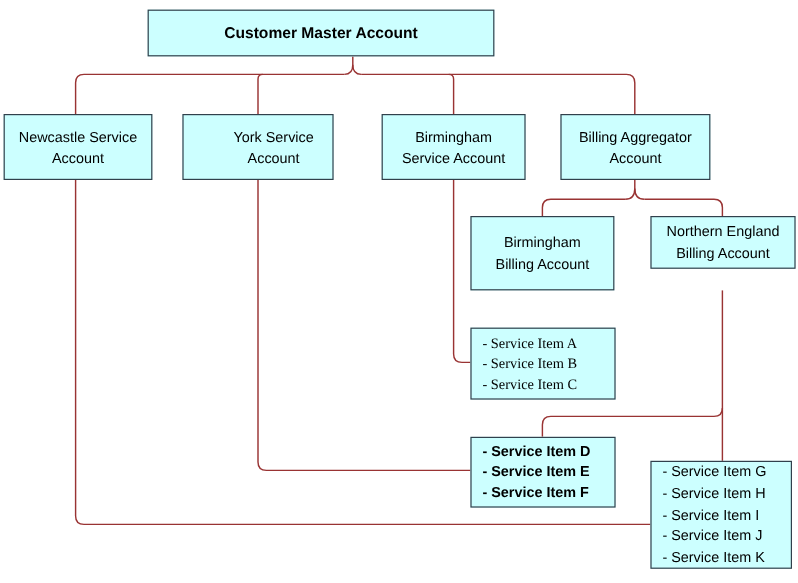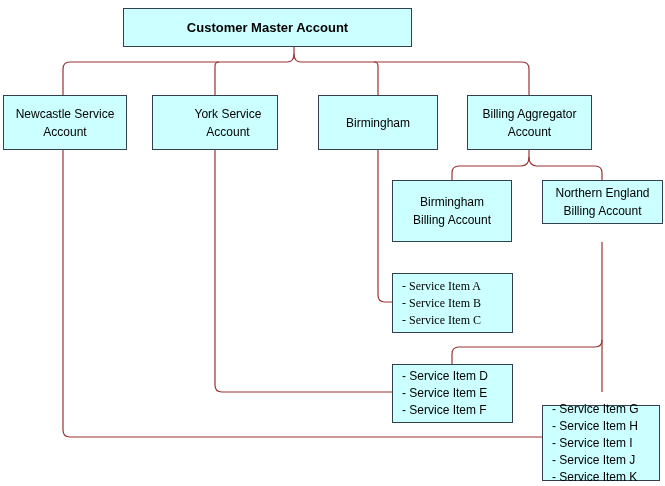--- a/index.html
+++ b/index.html
@@ -84,20 +84,21 @@
     <span>Account</span>
   </div>
 
   <div class="node account" style="left:152px; top:95px; width:126px; height:55px;padding-left:26px;">
     <span>York Service</span>
     <span>Account</span>
   </div>
 
   <div class="node account" style="left:318px; top:95px; width:120px; height:55px;">
     <span>Birmingham</span>
+    <span>Service Account</span>
   </div>
 
   <div class="node account" style="left:467px; top:95px; width:125px; height:55px;">
     <span>Billing Aggregator</span>
     <span>Account</span>
   </div>
 
   <div class="node account" style="left:392px; top:180px; width:120px; height:62px;">
     <span>Birmingham</span>
     <span>Billing Account</span>
@@ -107,27 +108,27 @@
     <span>Northern England</span>
     <span>Billing Account</span>
   </div>
 
   <div class="node items" style="left:392px; top:273px; width:121px; height:60px;font-family:Liberation Serif, serif;">
     <div>- Service Item A</div>
     <div>- Service Item B</div>
     <div>- Service Item C</div>
   </div>
 
-  <div class="node items" style="left:392px; top:364px; width:121px; height:59px;">
+  <div class="node items" style="left:392px; top:364px; width:121px; height:59px;font-weight:bold;">
     <div>- Service Item D</div>
     <div>- Service Item E</div>
     <div>- Service Item F</div>
   </div>
 
-  <div class="node items" style="left:542px; top:405px; width:118px; height:76px;">
+  <div class="node items" style="left:542px; top:384px; width:118px; height:90px;justify-content:space-between;">
     <div>- Service Item G</div>
     <div>- Service Item H</div>
     <div>- Service Item I</div>
     <div>- Service Item J</div>
     <div>- Service Item K</div>
   </div>
 
 </div>
 
 </body></html>

